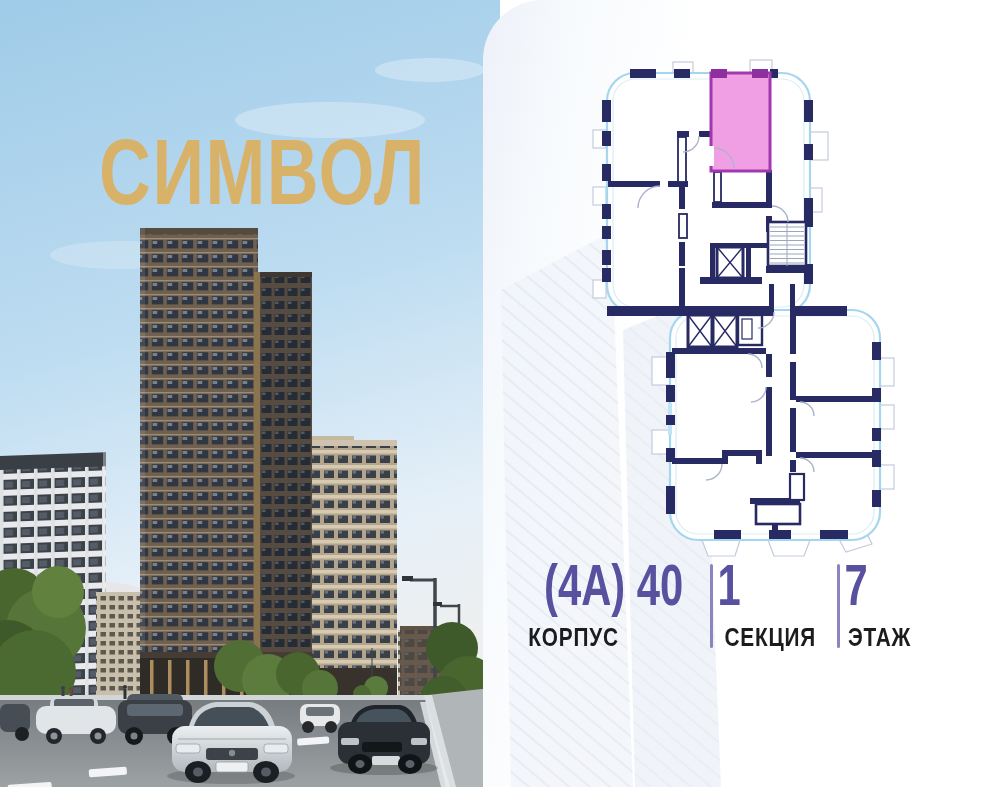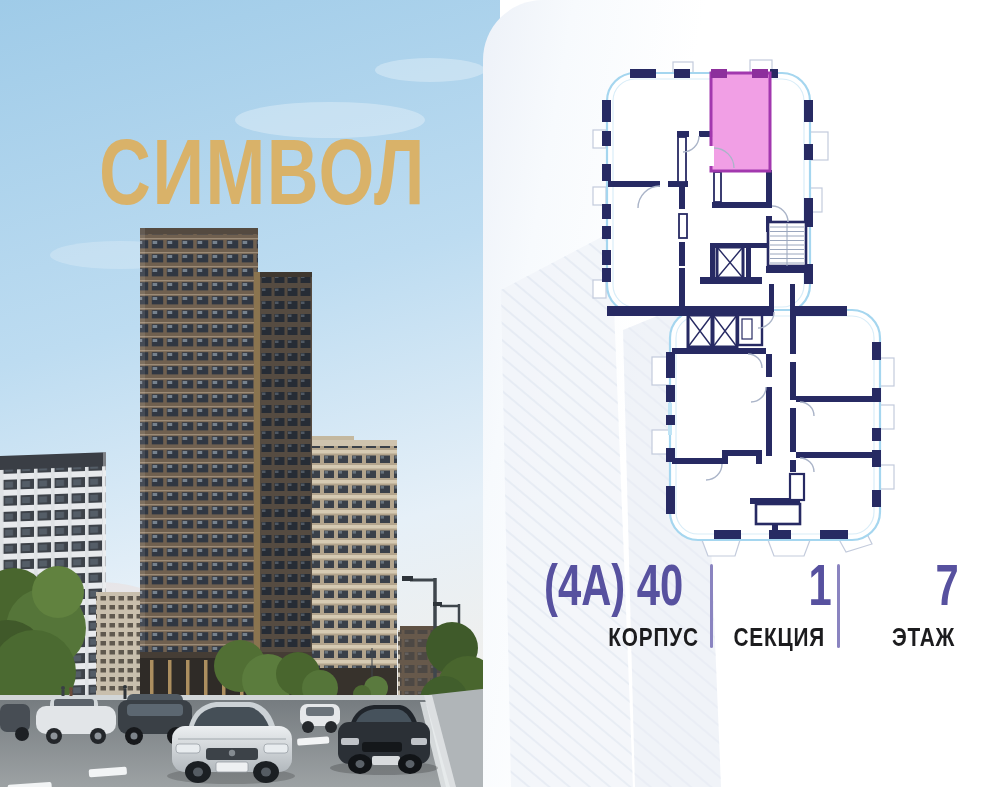--- a/index.html
+++ b/index.html
@@ -9,21 +9,21 @@
   .logo{position:absolute;left:55px;top:126px;width:400px;text-align:center;
         font-size:92px;font-weight:bold;color:#d9b269;letter-spacing:2px;
         line-height:1;transform:scaleX(0.78);transform-origin:50% 50%;
         user-select:none;}
   .card{position:absolute;left:483px;top:0;width:517px;height:787px;
         background:linear-gradient(100deg,#edf1f8 0%,#f7fafd 14%,#ffffff 34%);
         border-top-left-radius:60px;}
   .watermark{position:absolute;left:0;top:170px;width:250px;height:617px;opacity:.75;}
   .plan{position:absolute;left:102px;top:52px;width:330px;height:515px;}
   .info-row{position:absolute;left:34px;top:556px;width:446px;display:flex;}
-  .info-cell{flex:1;display:flex;flex-direction:column;align-items:flex-end;}
+  .info-cell{flex:1;display:flex;flex-direction:column;align-items:flex-start;}
   .info-value{font-size:58px;font-weight:bold;color:#57519f;line-height:1;
         white-space:nowrap;transform:scaleX(0.72);}
   .info-label{margin-top:8px;font-size:26px;font-weight:bold;color:#1c1c1e;
         letter-spacing:1px;transform:scaleX(0.8);white-space:nowrap;}
   .divider{width:3px;height:84px;background:#8a84c0;border-radius:2px;margin-top:8px;}
 </style>
 </head>
 <body>
 
 <div class="page">

